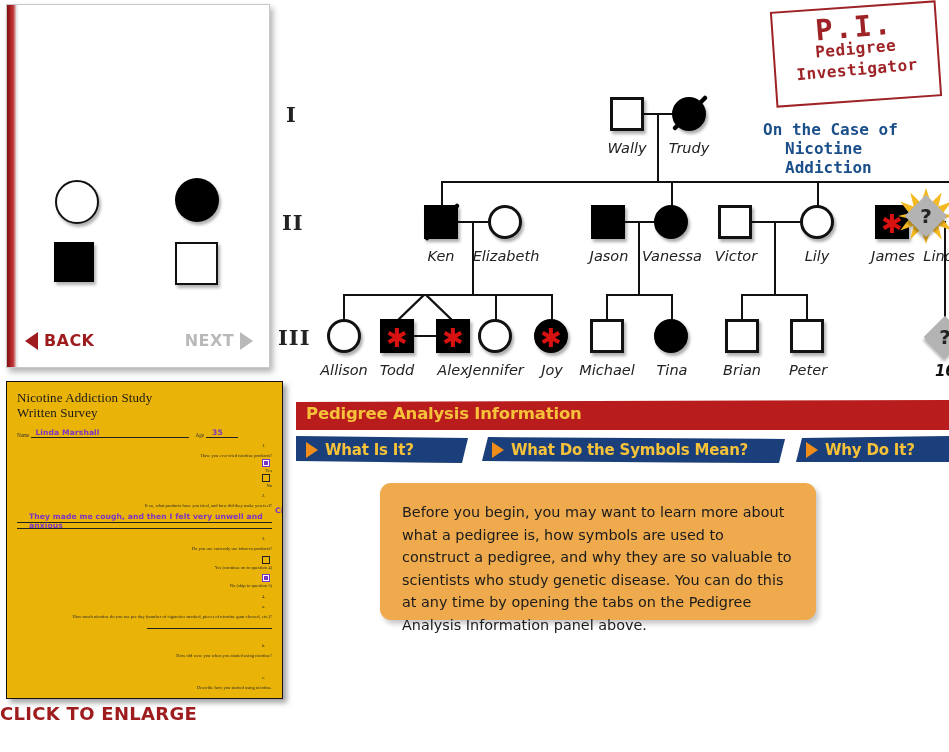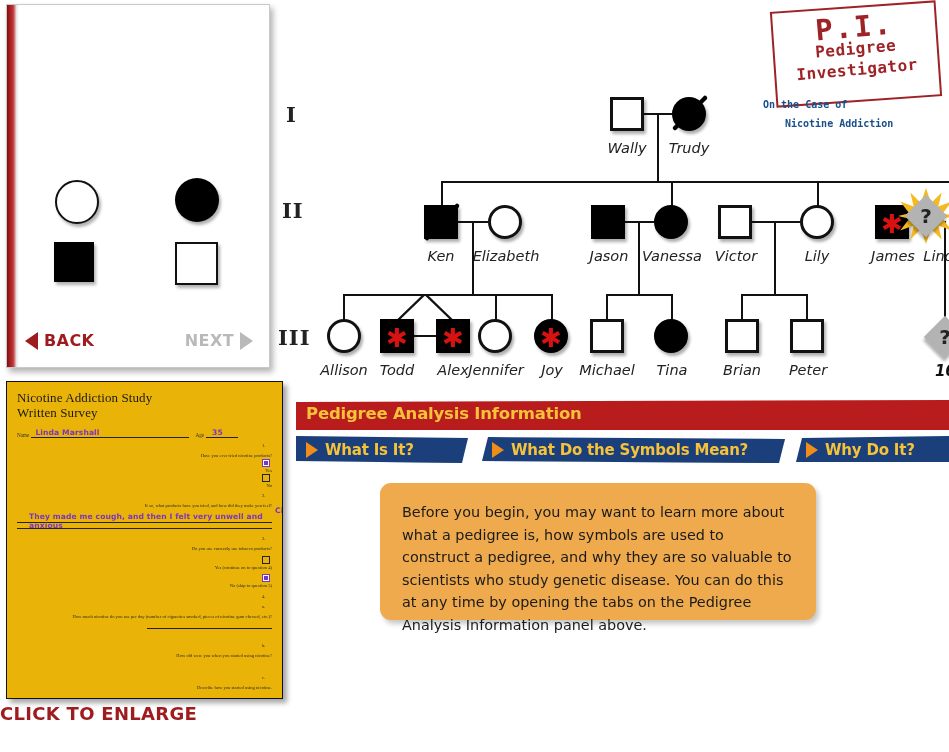--- a/index.html
+++ b/index.html
@@ -112,22 +112,22 @@
     background:#fff;
   }
   #pi-stamp .l1,#pi-stamp .l2,#pi-stamp .l3{
     position:absolute;left:0;width:100%;text-align:center;
     color:#9e2326;font-family:"DejaVu Sans Mono",monospace;font-weight:bold;
   }
   #pi-stamp .l1{top:2px;font-size:29px;letter-spacing:2px;transform:rotate(-1deg);}
   #pi-stamp .l2{top:31px;font-size:16px;letter-spacing:.5px;transform:rotate(-1deg);}
   #pi-stamp .l3{top:52px;font-size:16px;letter-spacing:.5px;transform:rotate(-1deg);}
   #on-the-case{
-    position:absolute;left:6px;top:93px;width:184px;
-    font-family:"DejaVu Sans Mono",monospace;font-weight:bold;font-size:10px;
+    position:absolute;left:6px;top:118px;width:184px;
+    font-family:"DejaVu Sans Mono",monospace;font-weight:bold;font-size:16px;
     color:#1a4f8a;line-height:19px;
   }
   #on-the-case .ln2{padding-left:22px;}
 
   
   #pedigree{position:absolute;left:280px;top:0;width:669px;height:395px;}
   .gen-label{
     position:absolute;font-family:"DejaVu Serif",serif;font-weight:bold;
     font-size:21px;color:#222;letter-spacing:1px;
   }
@@ -353,21 +353,21 @@
   </div>
   <div id="on-the-case">
     <div>On the Case of</div>
     <div class="ln2">Nicotine Addiction</div>
   </div>
 </div>
 
 <div id="pedigree">
 
   <div class="gen-label" style="left:6px;top:102px;">I</div>
-  <div class="gen-label" style="left:2px;top:198px;">II</div>
+  <div class="gen-label" style="left:2px;top:210px;">II</div>
   <div class="gen-label" style="left:-2px;top:325px;">III</div>
 
   <div class="node" style="left:330px;top:97px;">
     <div class="sq"></div>
   </div>
   <div class="nm" style="left:314px;top:140px;width:66px;">Wally</div>
 
   <div class="node" style="left:392px;top:97px;">
     <div class="ci filled"></div>
     <svg class="slash" viewBox="0 0 48 48">

